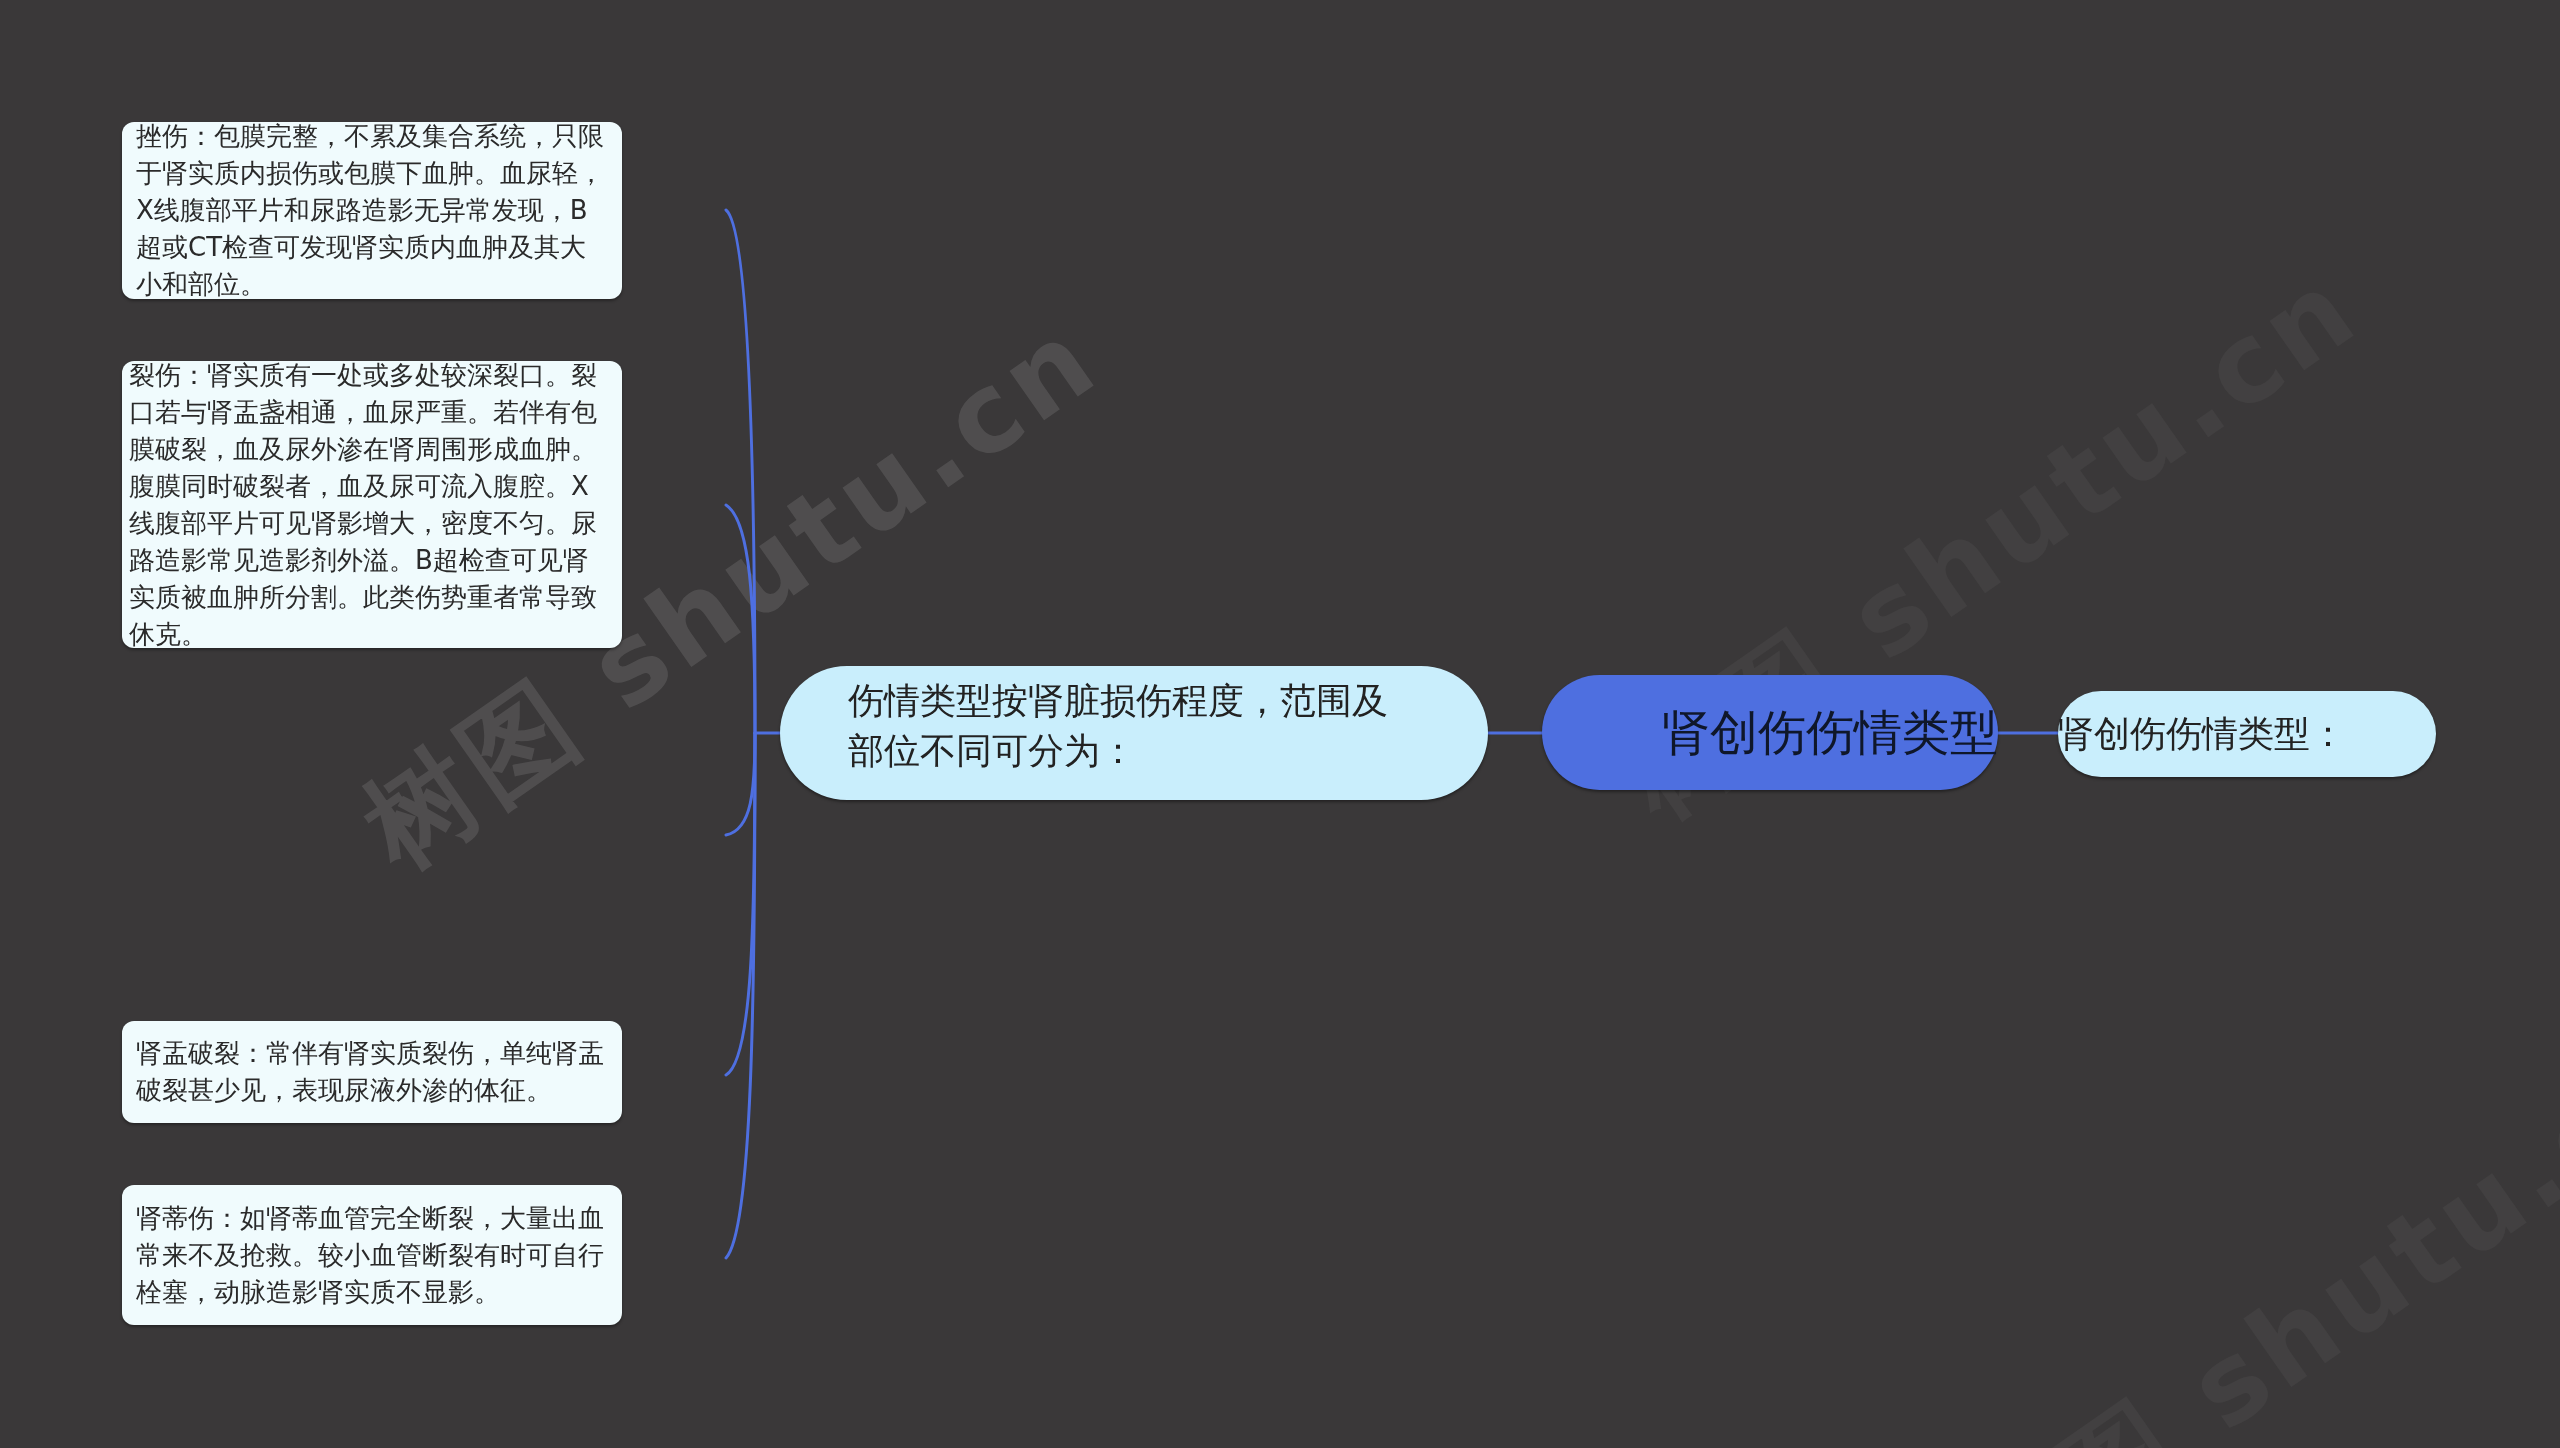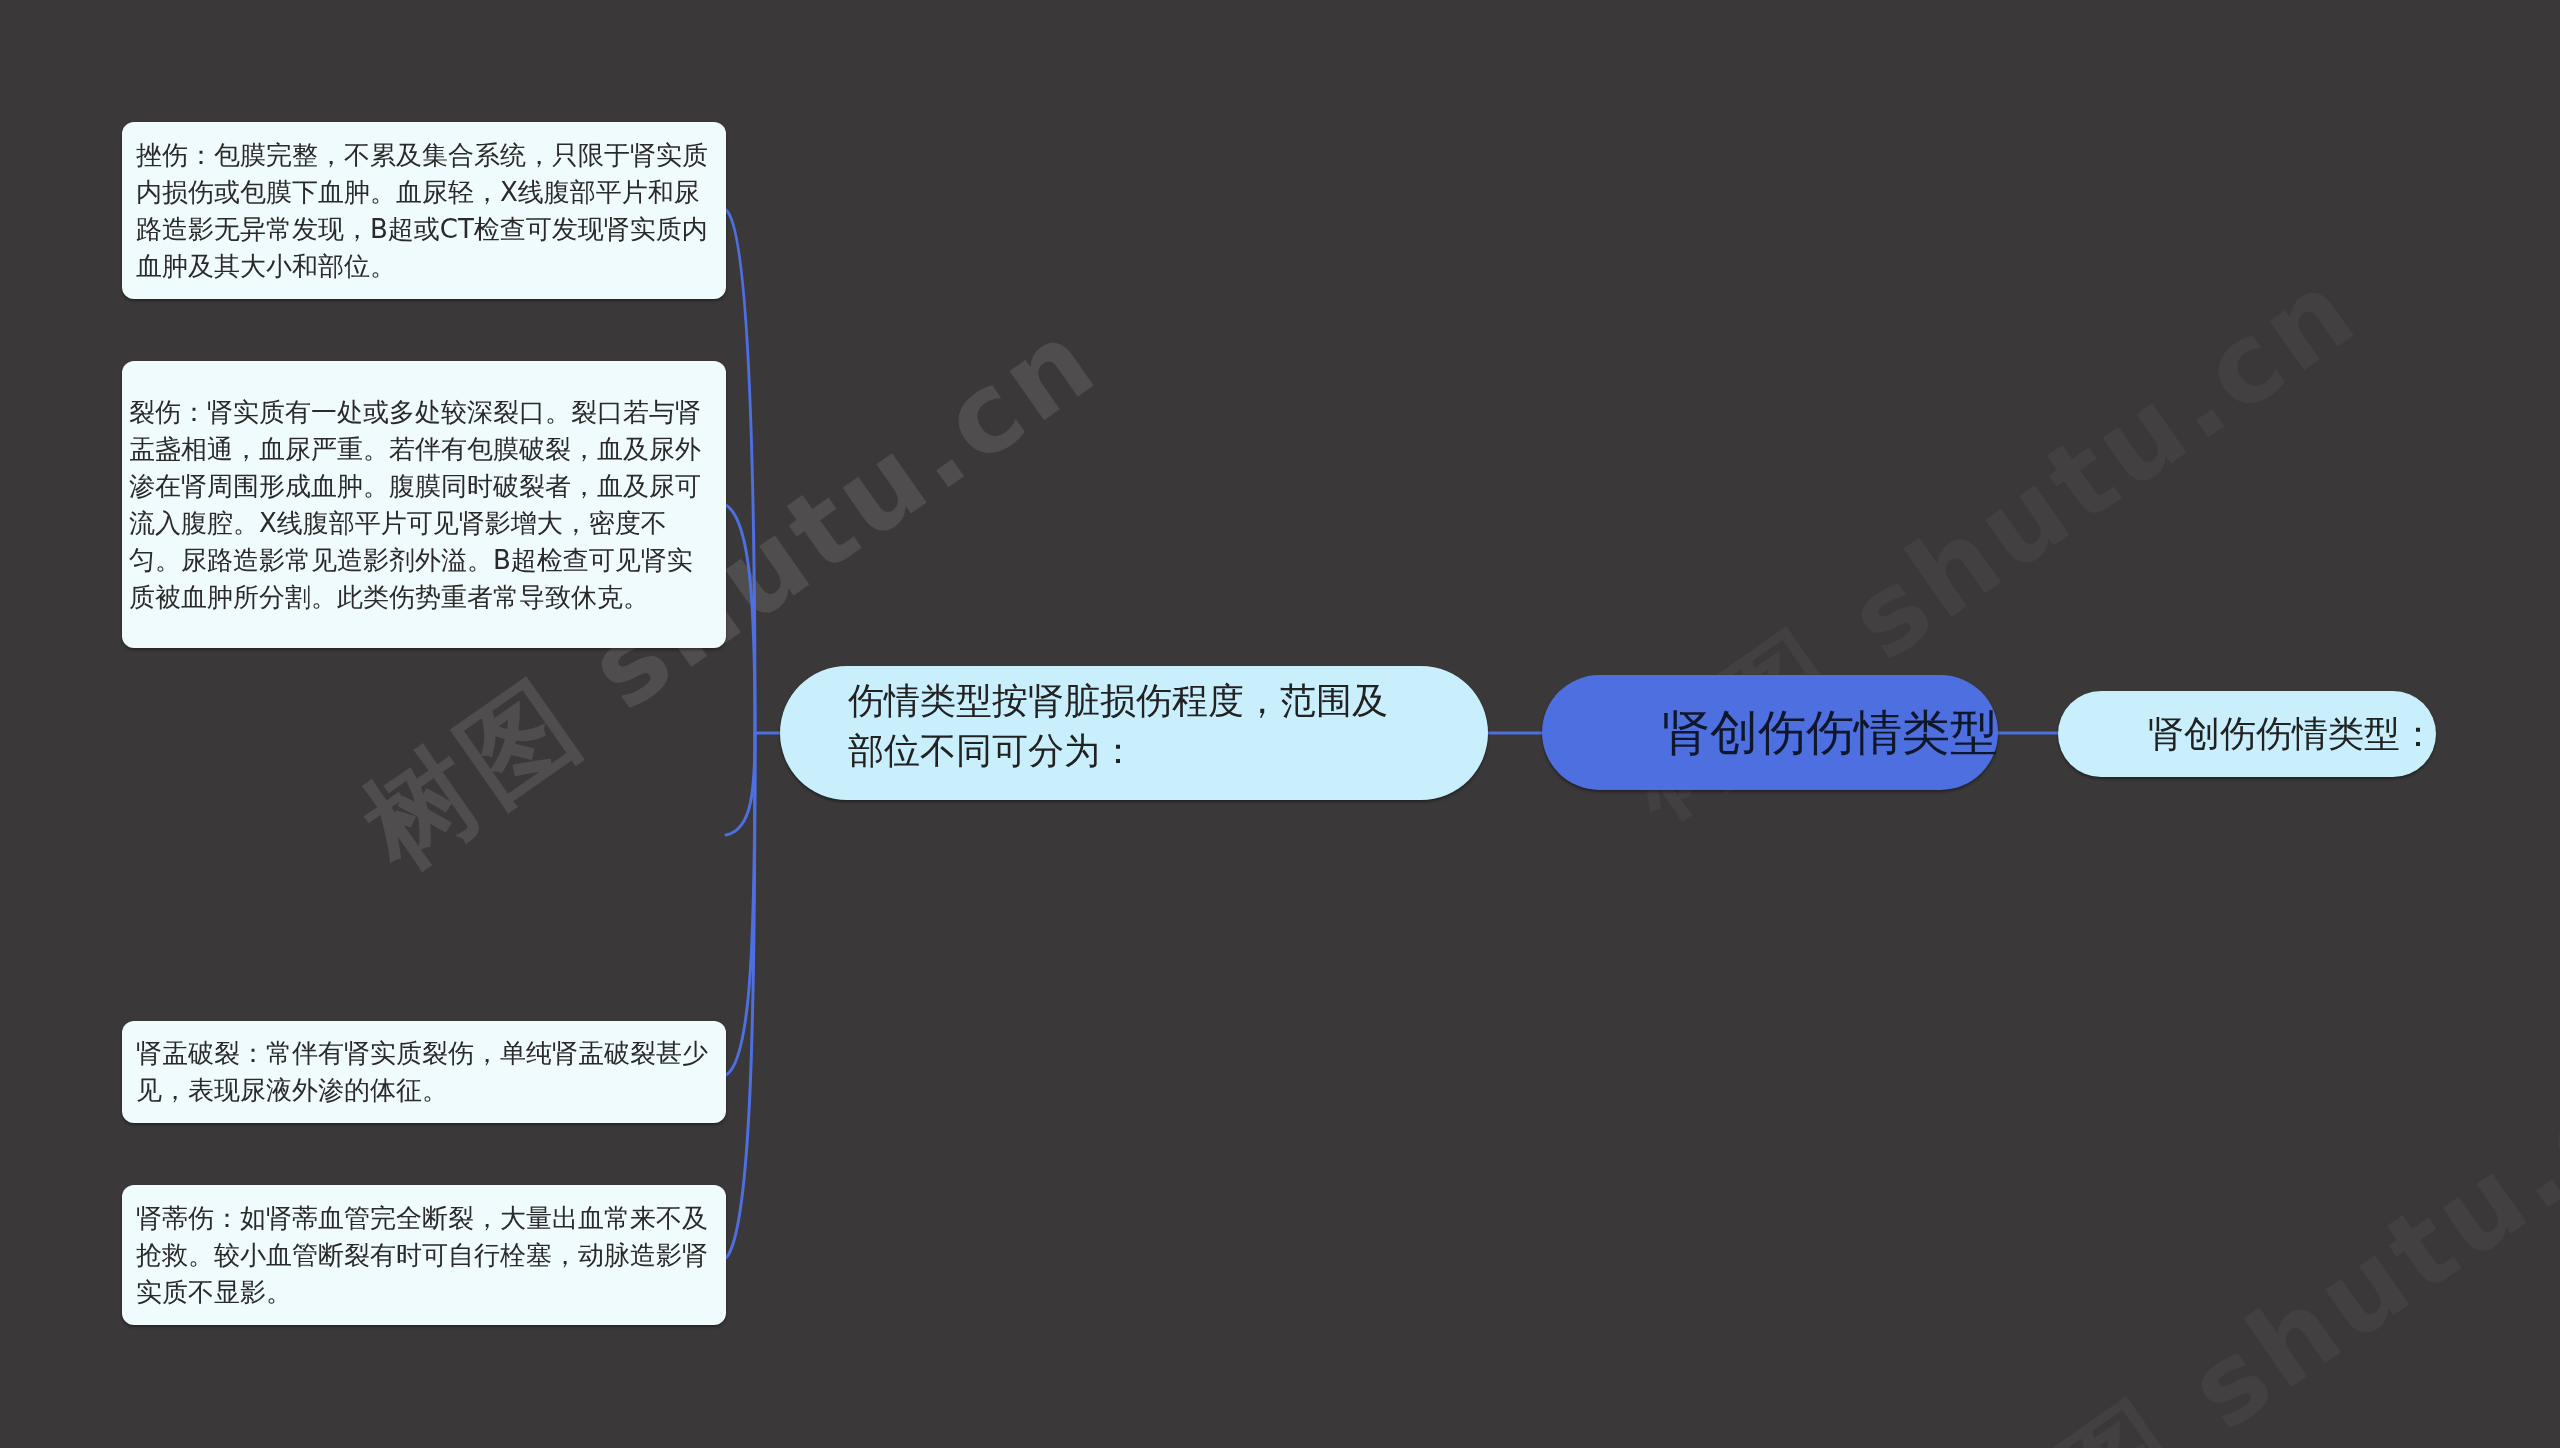--- a/index.html
+++ b/index.html
@@ -44,21 +44,21 @@
     display: flex;
     align-items: center;
   }
   .leaf {
     background: #f0fbfd;
     border-radius: 12px;
     padding: 14px 14px;
     color: #2a2a2a;
     font-size: 26px;
     line-height: 37px;
-    width: 604px;
+    width: 500px;
     left: 122px;
     box-shadow: 0 2px 3px rgba(0,0,0,0.35);
   }
   .leaf span { display: block; }
   .mid {
     background: #c9eefc;
     border-radius: 68px;
     color: #222;
     font-size: 36px;
     line-height: 50px;
@@ -71,21 +71,21 @@
     color: #0f172a;
     font-size: 48px;
     justify-content: flex-end;
     box-shadow: 0 2px 3px rgba(0,0,0,0.4);
   }
   .right {
     background: #c9eefc;
     border-radius: 44px;
     color: #222;
     font-size: 36px;
-    justify-content: flex-end;
+    justify-content: flex-start;
     box-shadow: 0 2px 3px rgba(0,0,0,0.4);
   }
 </style>
 </head>
 <body>
 
 <div id="canvas">
 
   <div class="watermark light" style="left:300px; top:520px;">树图 shutu.cn</div>
   <div class="watermark" style="left:1560px; top:470px;">树图 shutu.cn</div>

